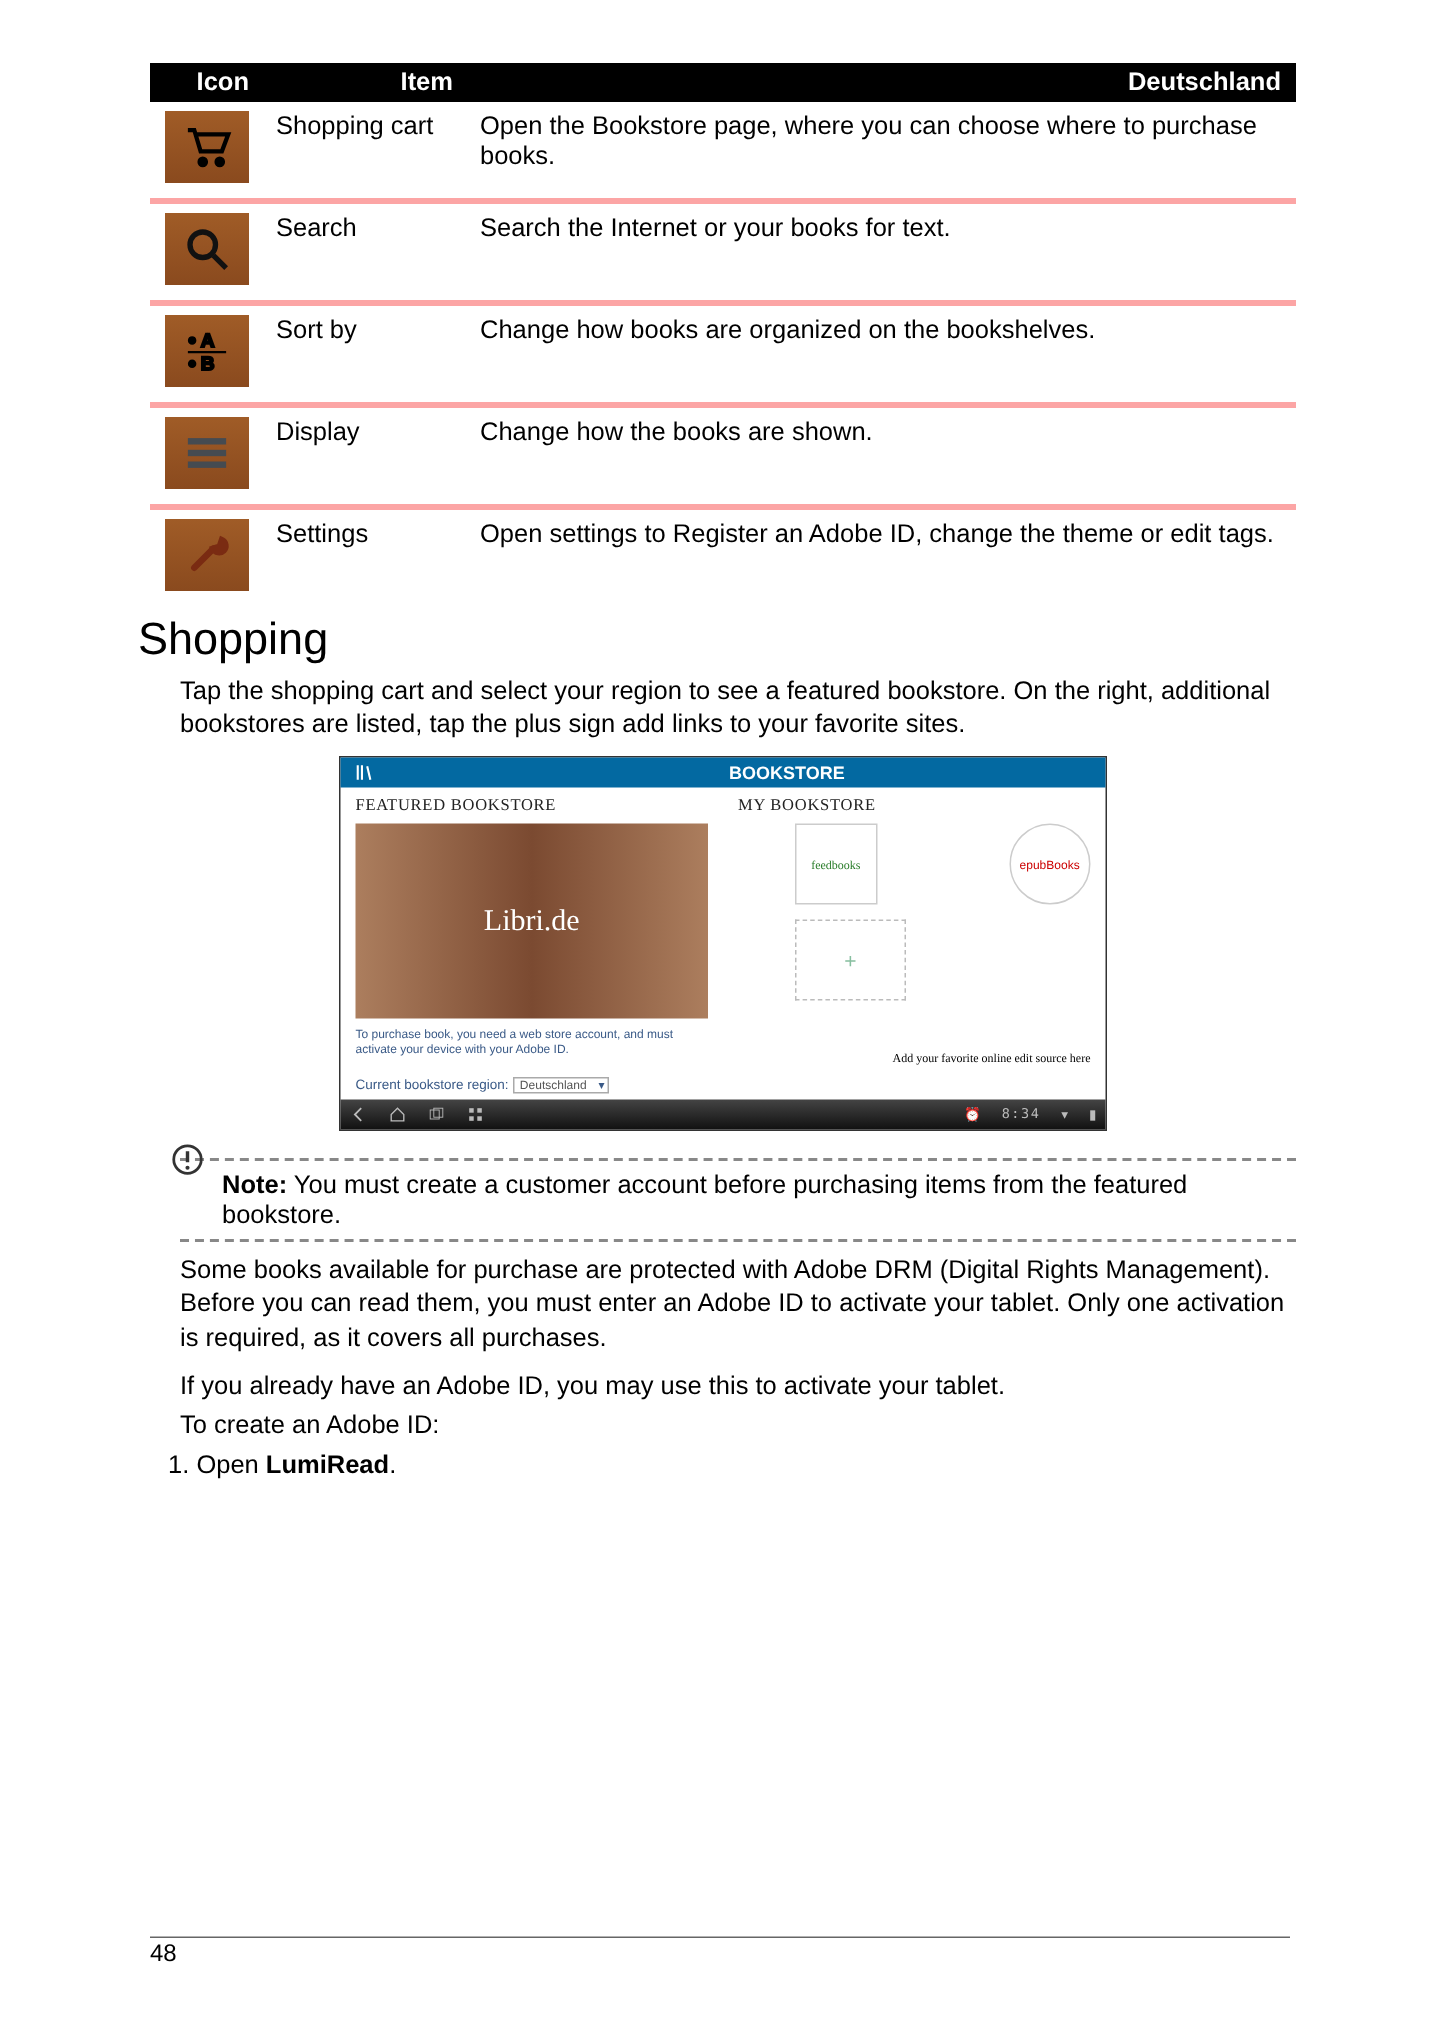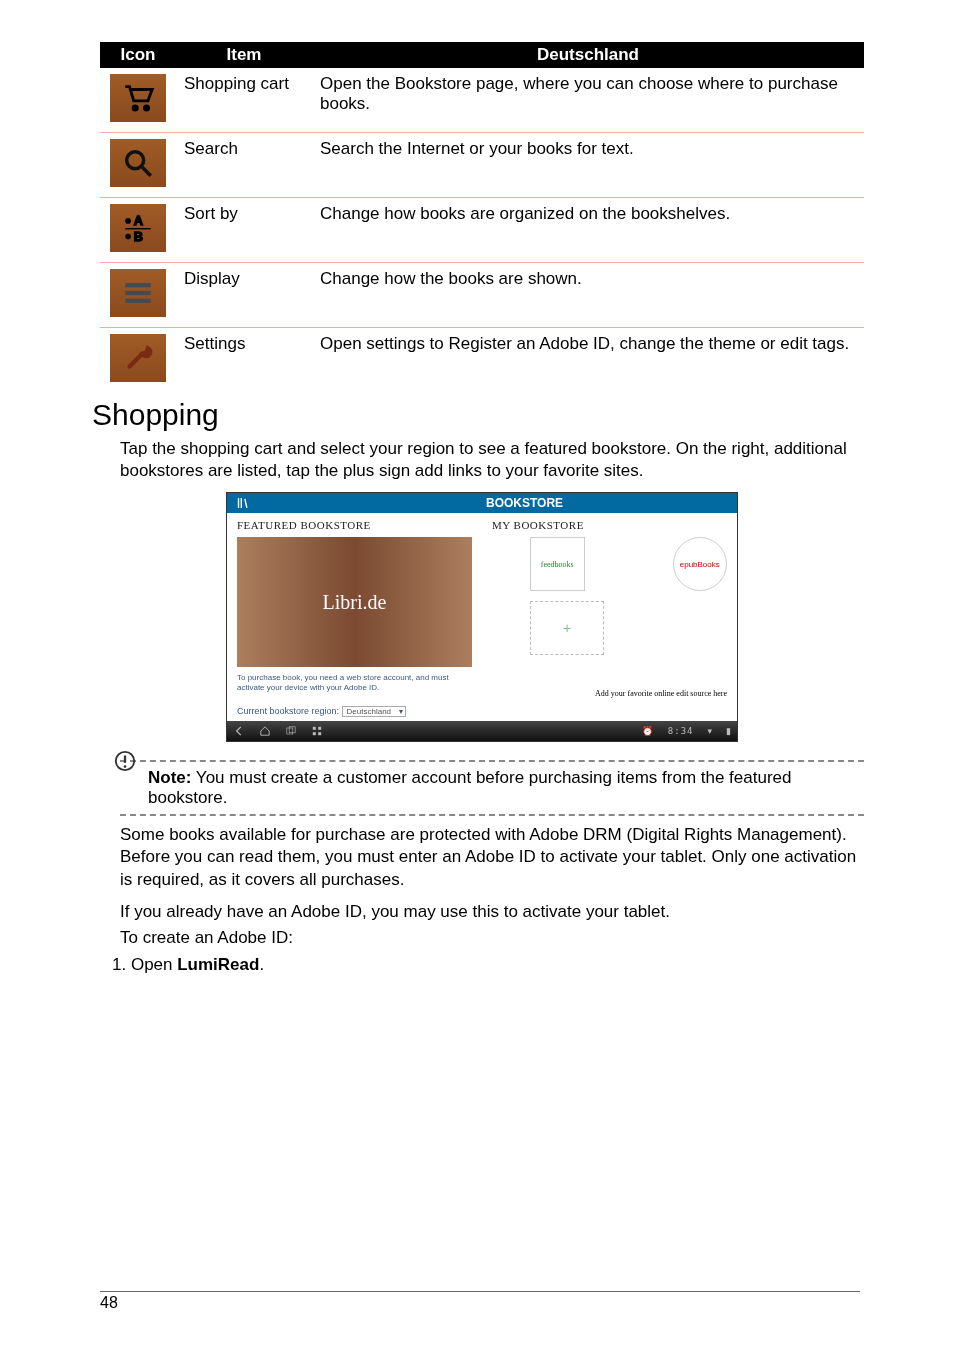--- a/index.html
+++ b/index.html
@@ -18,31 +18,31 @@
     position: relative;
   }
   table.icon-table {
     border-collapse: collapse;
     width: 100%;
     margin-bottom: 6px;
   }
   table.icon-table th {
     background: #000;
     color: #fff;
-    text-align: center;
+    text-align: right;
     font-weight: bold;
     padding: 3px 10px;
     font-size: 17px;
   }
   table.icon-table td {
     vertical-align: top;
     padding: 6px 8px 10px 8px;
   }
   table.icon-table tr.row td {
-    border-top: 1px solid #fca5a5;
+    border-top: 4px solid #fca5a5;
     margin-top: 10px;
   }
   .icon-cell {
     width: 60px;
     text-align: center;
   }
   .item-cell {
     width: 120px;
   }
   .wood {

